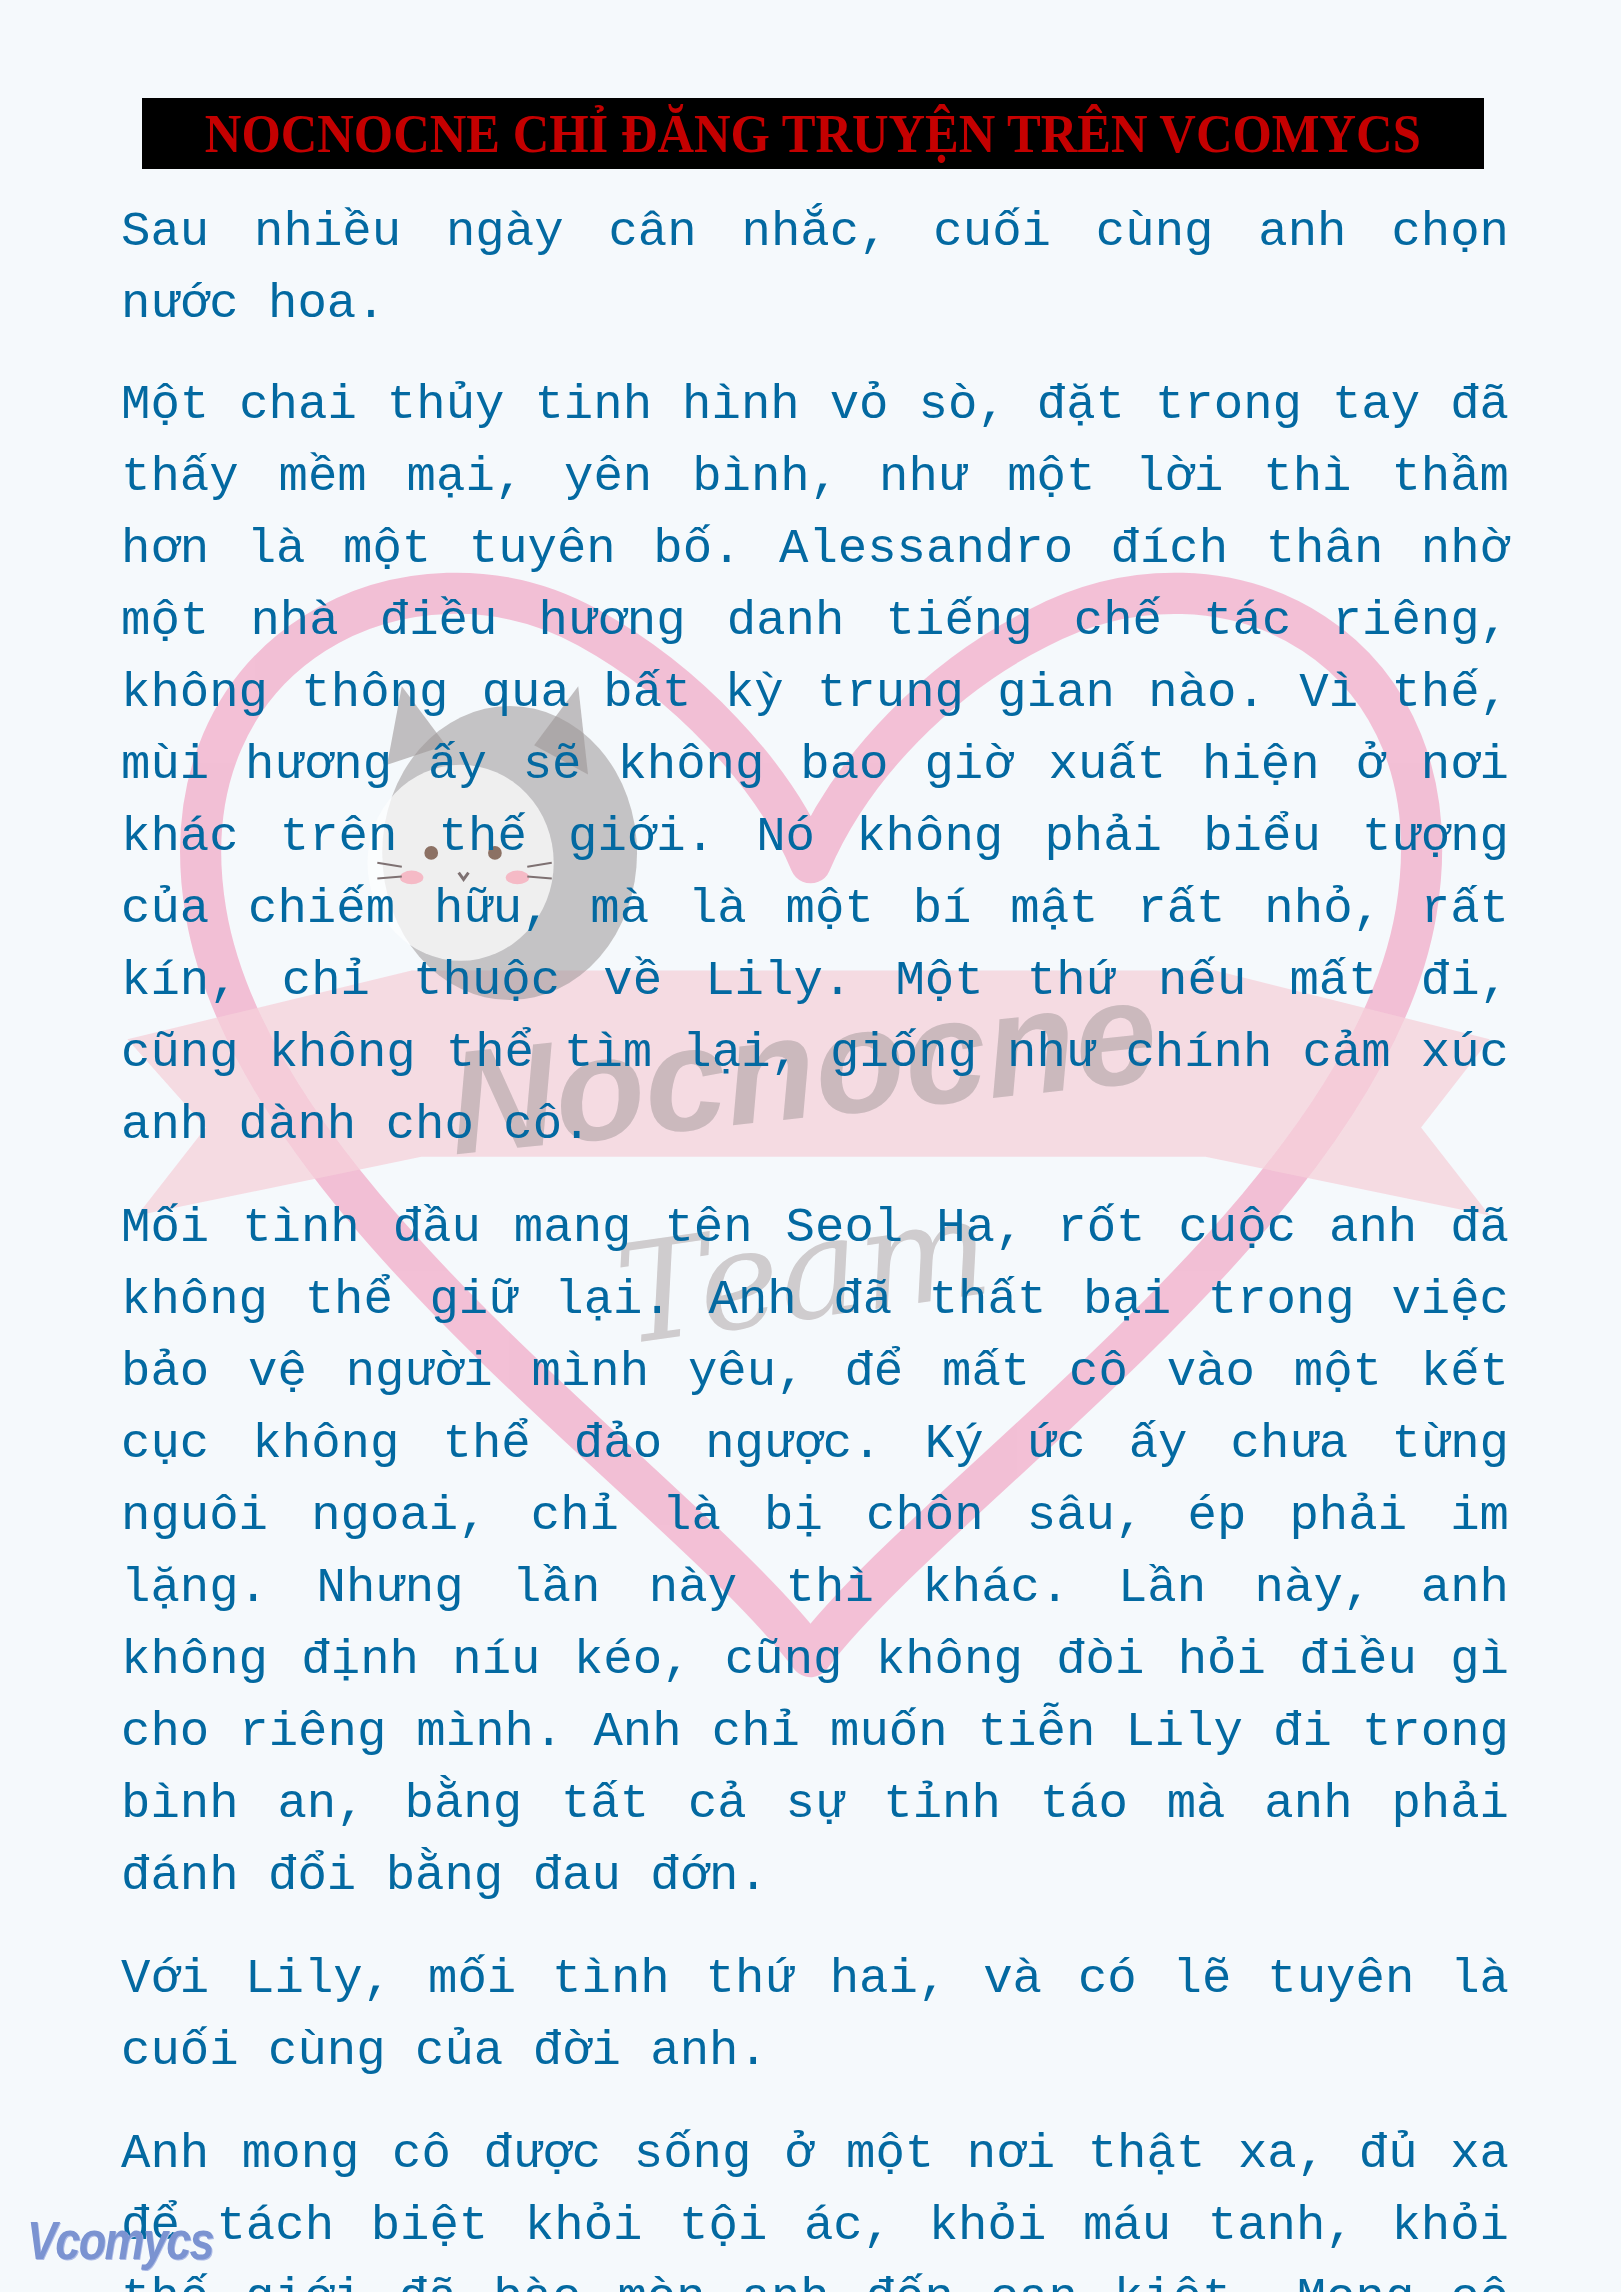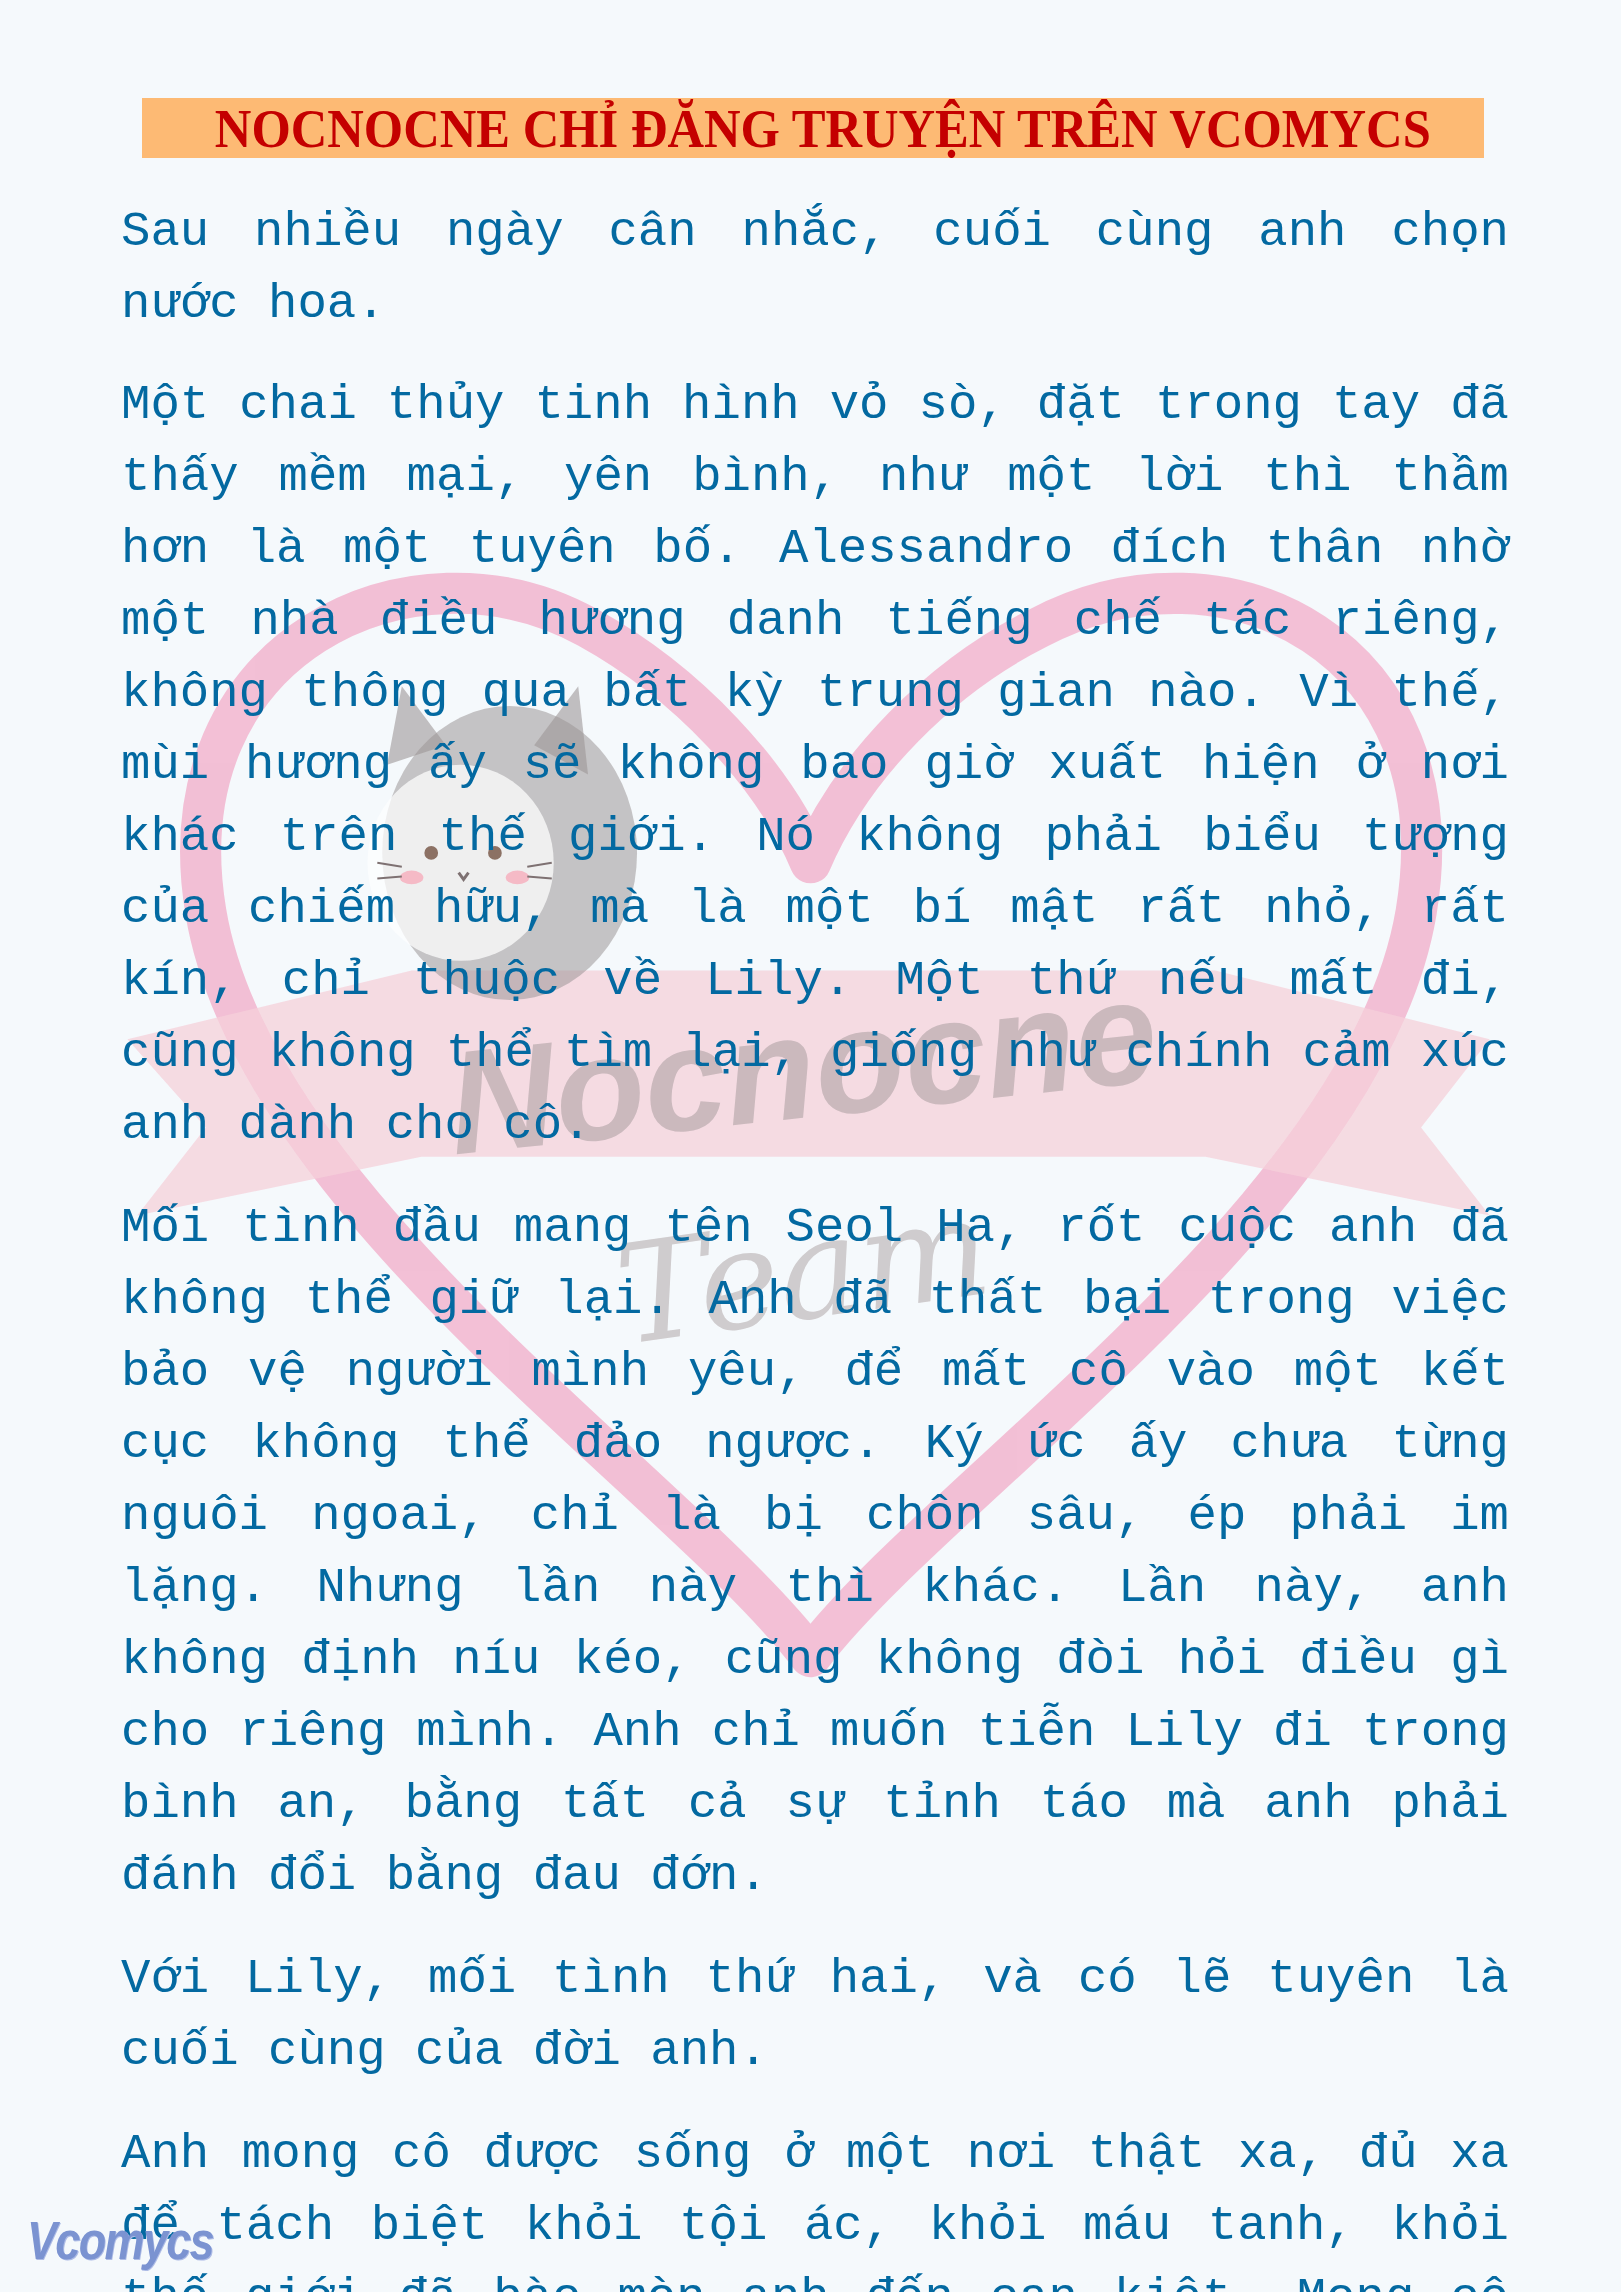--- a/index.html
+++ b/index.html
@@ -21,25 +21,25 @@
       width: 1621px;
       height: 2293px;
       pointer-events: none;
       z-index: 0;
     }
     .banner {
       position: absolute;
       left: 142px;
       top: 98px;
       width: 1342px;
-      height: 60px;
-      background: #fdba74;
+      height: 71px;
+      background: #000000;
       display: flex;
       align-items: center;
-      justify-content: flex-end;
+      justify-content: center;
       z-index: 2;
     }
     .banner-title {
       color: #c40000;
       font-family: "Liberation Serif", "DejaVu Serif", serif;
       font-weight: bold;
       font-size: 55px;
       letter-spacing: 0px;
       line-height: 67px;
       white-space: nowrap;

